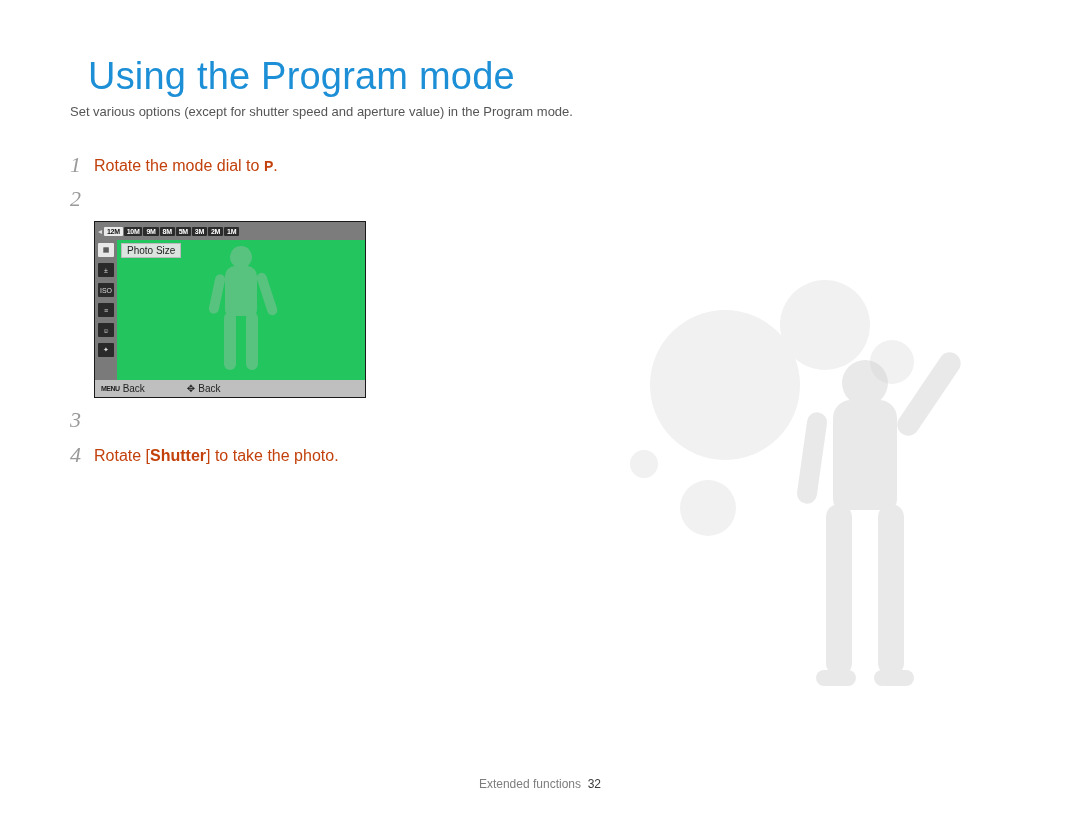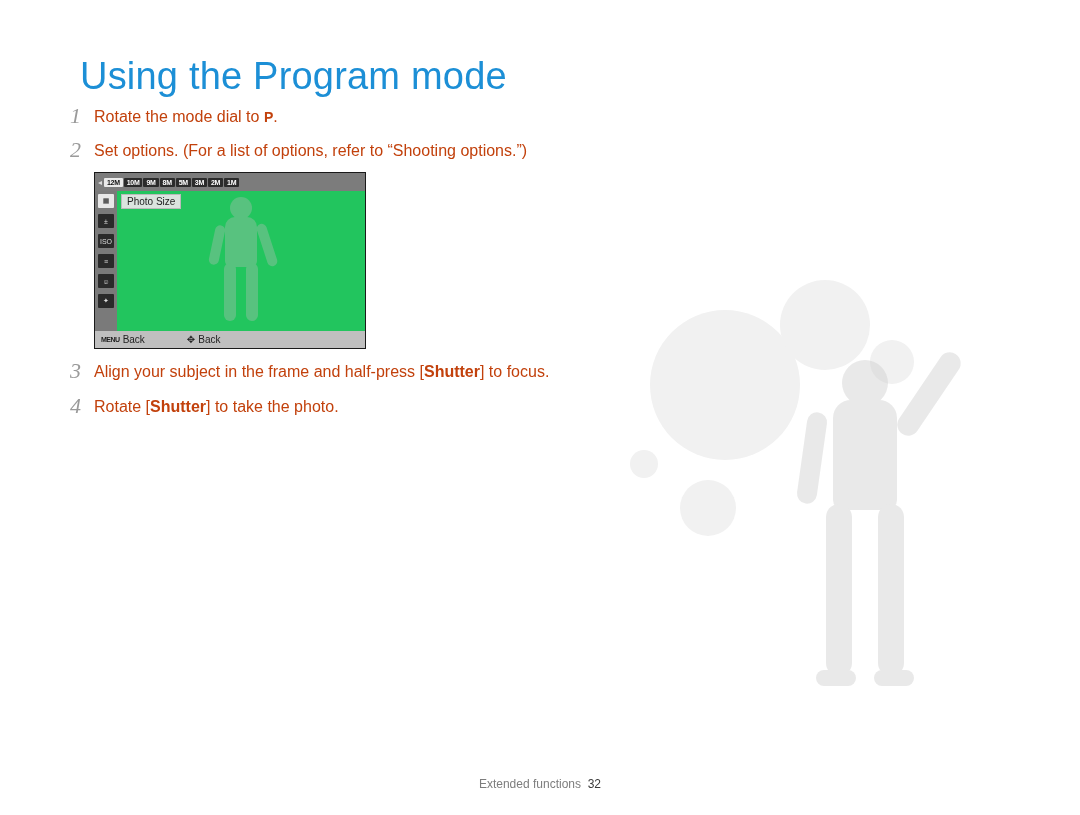--- a/index.html
+++ b/index.html
@@ -14,21 +14,21 @@
     overflow: hidden;
   }
   .page {
     position: relative;
     width: 1080px;
     height: 815px;
     box-sizing: border-box;
     padding: 55px 70px 0 70px;
   }
   h1.title {
-    margin: 0 0 6px 10px;
+    margin: 0 0 6px 18px;
     font-size: 38px;
     font-weight: 400;
     color: #1c8fd6;
     letter-spacing: 0.2px;
     font-family: "Arial Narrow", Arial, sans-serif;
     font-stretch: condensed;
   }
   .subtitle {
     font-size: 13px;
     color: #555;
@@ -278,33 +278,33 @@
     color: #7d7d7d;
   }
   .footer .pg { color:#3a3a3a; }
 </style>
 </head>
 <body>
 
 <div class="page">
 
   <h1 class="title">Using the Program mode</h1>
+  <div class="subtitle">Set various options (except for shutter speed and aperture value) in the Program mode.</div>
 
   <ol class="steps">
 
     <li>
       <span class="num">1</span>
       <span class="step-text">
         <span>Rotate the mode dial to </span><span class="mode-icon">P</span><span>.</span>
       </span>
     </li>
 
     <li>
       <span class="num">2</span>
-      <span class="step-text">Set options. (For a list of options, refer to “Shooting options.”)</span>
     </li>
 
     <li style="display:block;">
       <div class="cam">
         <div class="cam-top">
           <span class="arrow">◂</span>
           <span class="chip sel">12M</span>
           <span class="chip">10M</span>
           <span class="chip">9M</span>
           <span class="chip">8M</span>
@@ -342,23 +342,20 @@
           <div class="seg" style="margin-left:30px;">
             <span class="dpad">✥</span>
             <span>Back</span>
           </div>
         </div>
       </div>
     </li>
 
     <li>
       <span class="num">3</span>
-      <span class="step-text">
-        <span>Align your subject in the frame and half-press [</span><span class="bold">Shutter</span><span>] to focus.</span>
-      </span>
     </li>
 
     <li>
       <span class="num">4</span>
       <span class="step-text">
         <span>Rotate [</span><span class="bold">Shutter</span><span>] to take the photo.</span>
       </span>
     </li>
 
   </ol>

